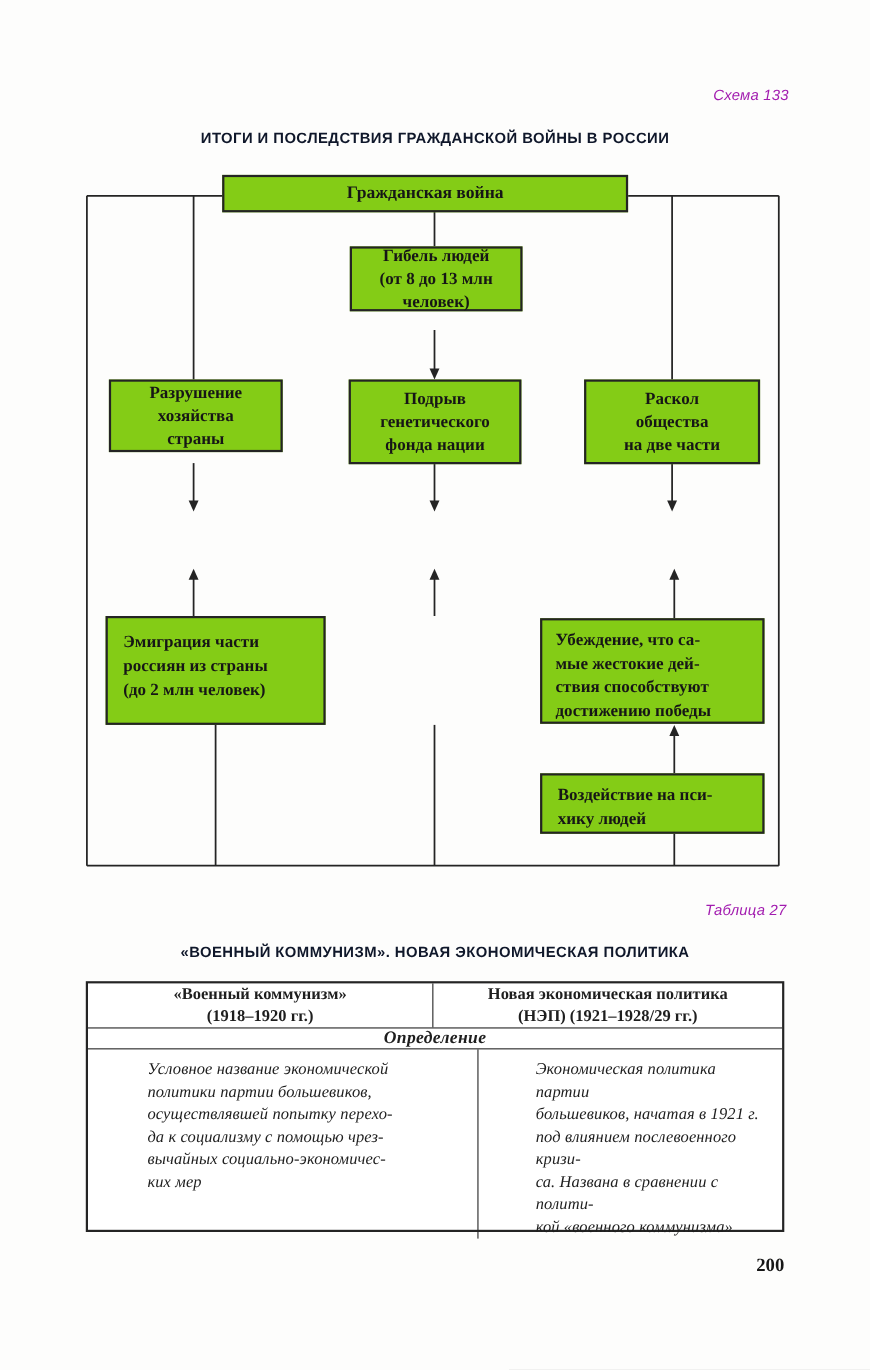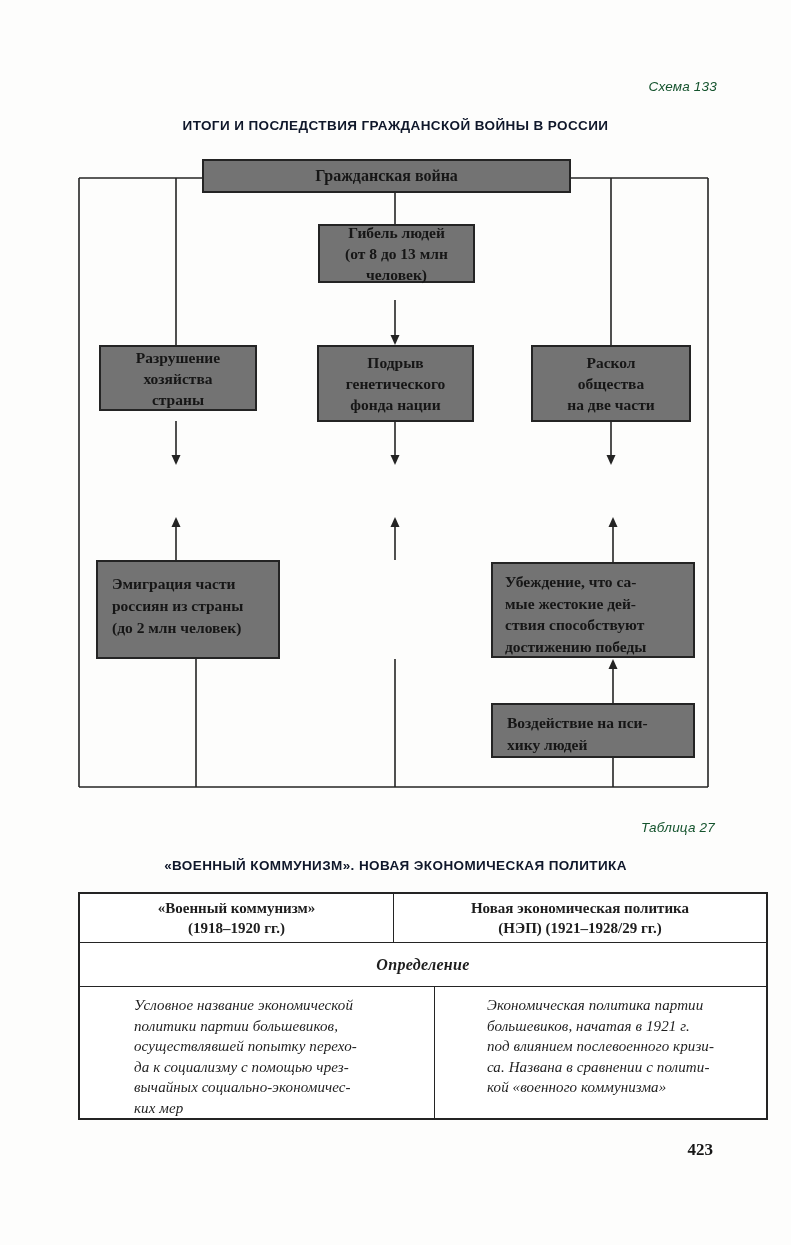--- a/index.html
+++ b/index.html
@@ -3,39 +3,39 @@
 <meta charset="utf-8">
 <style>
   html,body{margin:0;padding:0;background:#e8e8e8;}
   .page{
     position:relative;width:791px;height:1245px;background:#fdfdfc;
     font-family:"Liberation Serif","DejaVu Serif",serif;color:#1e1e1e;
     overflow:hidden;margin:0 auto;
   }
   .lbl-italic{
     position:absolute;font:italic 400 13.5px "Liberation Sans","DejaVu Sans",sans-serif;
-    color:#14532d;letter-spacing:.2px;
+    color:#a21caf;letter-spacing:.2px;
   }
   .caps-title{
     position:absolute;left:0;width:100%;text-align:center;
     font:600 13.5px/1.2 "Liberation Sans","DejaVu Sans",sans-serif;
     color:#0f172a;letter-spacing:.4px;
   }
   svg.connectors{position:absolute;left:0;top:0;}
   .box{
-    position:absolute;background:#737373;border:2px solid #242424;box-sizing:border-box;
+    position:absolute;background:#84cc16;border:2px solid #242424;box-sizing:border-box;
     font:700 15.5px/21px "Liberation Serif","DejaVu Serif",serif;color:#161616;
     white-space:pre-line;
   }
   .box.ctr{display:flex;align-items:center;justify-content:center;text-align:center;}
   .box.lft{text-align:left;}
   .box.big{font-size:16px;line-height:22px;}
   
   .ttable{
-    position:absolute;left:78px;top:892px;width:690px;height:228px;
+    position:absolute;left:78px;top:892px;width:635px;height:228px;
     border:2.5px solid #242424;box-sizing:border-box;background:#fff;
     display:flex;flex-direction:column;
   }
   .thead{display:flex;height:50px;border-bottom:1.6px solid #242424;box-sizing:border-box;}
   .th{
     display:flex;align-items:center;justify-content:center;text-align:center;
     font:700 15px/20px "Liberation Serif","DejaVu Serif",serif;
     white-space:pre-line;box-sizing:border-box;
   }
   .th.c1{flex:0 0 314px;border-right:1.6px solid #242424;}
@@ -121,21 +121,21 @@
 
   <div class="box ctr" style="left:317px;top:345px;width:157px;height:77px;">Подрыв
 генетического
 фонда нации</div>
 
   <div class="box ctr" style="left:531px;top:345px;width:160px;height:77px;">Раскол
 общества
 на две части</div>
 
 
-  <div class="box lft" style="left:96px;top:560px;width:184px;height:99px;padding:11px 8px 0 14px;line-height:22px;">Эмиграция части
+  <div class="box lft" style="left:96px;top:560px;width:200px;height:99px;padding:11px 8px 0 14px;line-height:22px;">Эмиграция части
 россиян из страны
 (до 2 млн человек)</div>
 
 
   <div class="box lft" style="left:491px;top:562px;width:204px;height:96px;padding:7px 8px 0 12px;line-height:21.5px;">Убеждение, что са-
 мые жестокие дей-
 ствия способствуют
 достижению победы</div>
 
   <div class="box lft" style="left:491px;top:703px;width:204px;height:55px;padding:7px 8px 0 14px;line-height:21.5px;">Воздействие на пси-
@@ -161,15 +161,15 @@
 вычайных социально-экономичес-
 ких мер</div>
       <div class="td c2">Экономическая политика партии
 большевиков, начатая в 1921 г.
 под влиянием послевоенного кризи-
 са. Названа в сравнении с полити-
 кой «военного коммунизма»</div>
     </div>
   </div>
 
-  <div class="pagenum">423</div>
+  <div class="pagenum">200</div>
 
 </div>
 
 </body></html>

